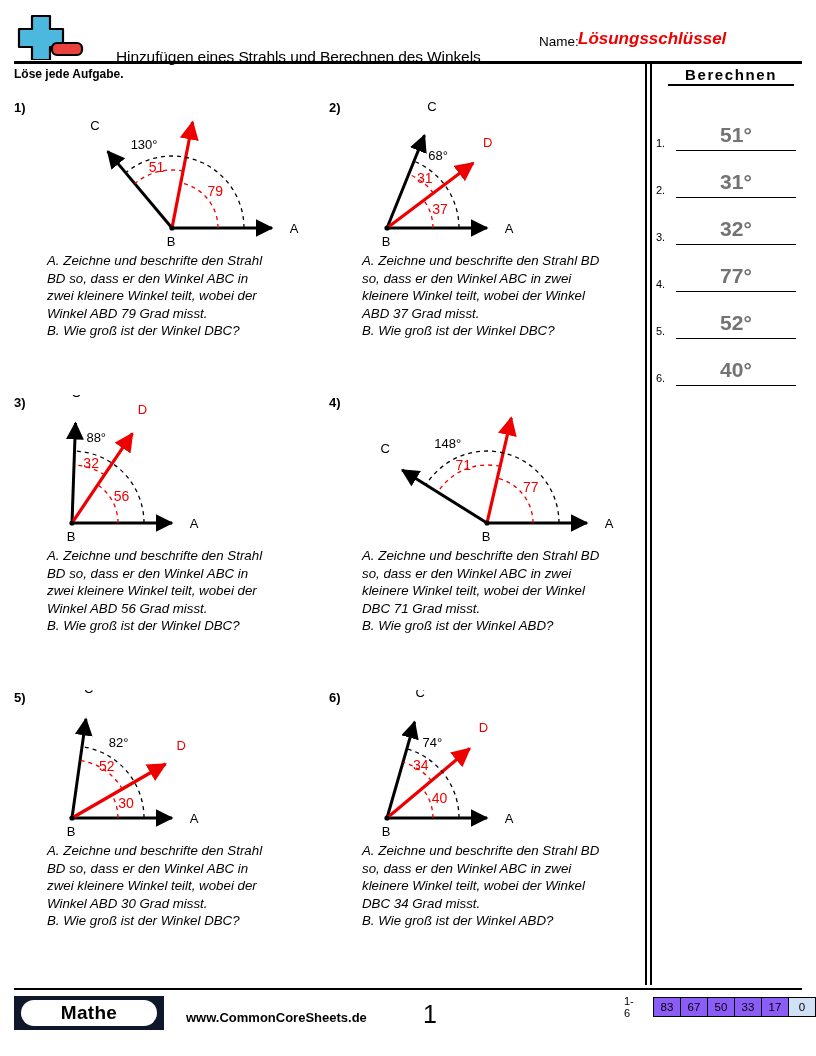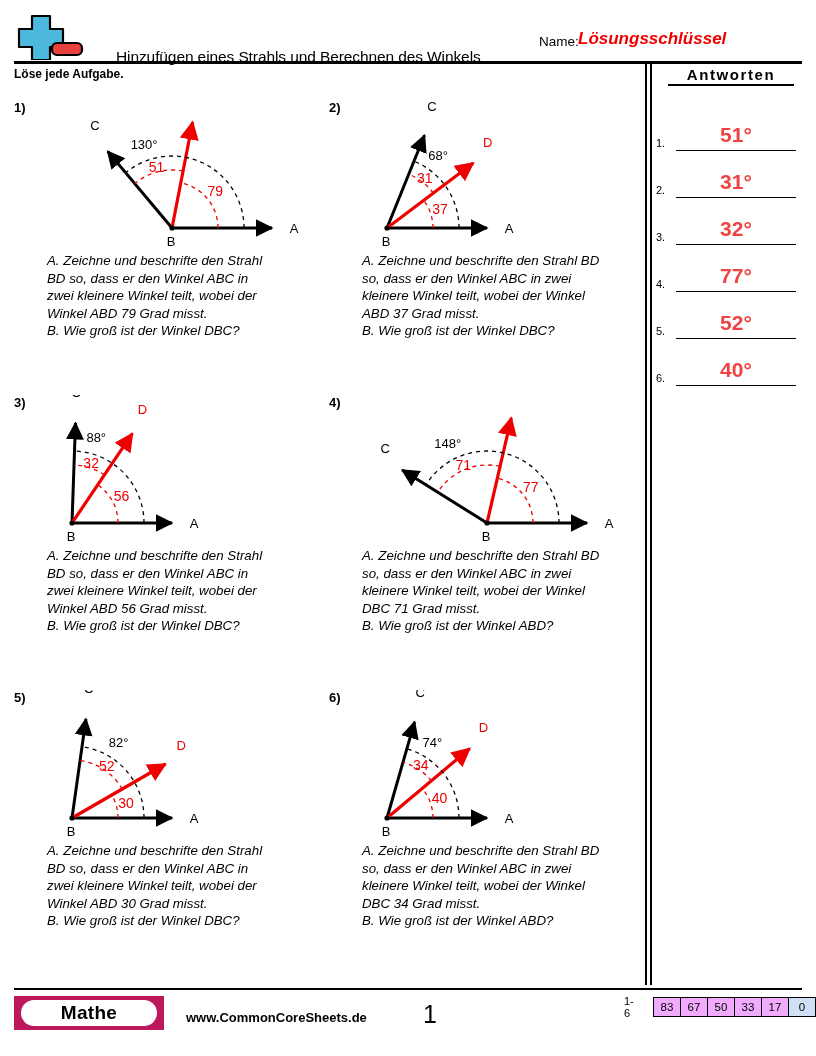--- a/index.html
+++ b/index.html
@@ -112,21 +112,21 @@
     border-bottom: 1.5px solid #000;
     height: 1px;
   }
   .answer-val {
     position: absolute;
     left: 20px; right: 6px;
     bottom: 4px;
     text-align: center;
     font-size: 21px;
     font-weight: bold;
-    color: #ef4444;
+    color: #737373;
   }
 
   
   .problem {
     position: absolute;
     width: 315px;
   }
   .prob-num {
     position: absolute;
     left: 0; top: 0;
@@ -153,21 +153,21 @@
   #footer-rule {
     position: absolute;
     left: 14px; top: 988px;
     width: 788px; height: 2px;
     background: #000;
   }
   #mathe-badge {
     position: absolute;
     left: 14px; top: 996px;
     width: 150px; height: 34px;
-    background: #be185d;
+    background: #0f172a;
   }
   #mathe-pill {
     position: absolute;
     left: 7px; top: 4px;
     width: 136px; height: 26px;
     background: #fff;
     border-radius: 13px;
     text-align: center;
     font-size: 19px;
     font-weight: bold;
@@ -199,21 +199,21 @@
     margin-right: 18px;
   }
   #score-boxes { display: flex; }
   .score-box {
     border: 1px solid #000;
     border-right: none;
     width: 26px; height: 18px;
     line-height: 18px;
     text-align: center;
     font-size: 11.5px;
-    background: #f0abfc;
+    background: #8b5cf6;
   }
   .score-box:last-child { border-right: 1px solid #000; }
   .score-box.highlight { background: #cfe0f7; }
 
   
   .dlabel { font-family: "Liberation Sans", sans-serif; font-size: 13px; fill: #000; }
   .dlabel-red { font-family: "Liberation Sans", sans-serif; font-size: 13px; fill: #ee0000; }
   .dval-red { font-family: "Liberation Sans", sans-serif; font-size: 14px; fill: #ee0000; }
   .dval-blk { font-family: "Liberation Sans", sans-serif; font-size: 13px; fill: #000; }
 </style>
@@ -229,21 +229,21 @@
     </svg>
   </div>
 
   <div id="title">Hinzufügen eines Strahls und Berechnen des Winkels</div>
   <div id="name-label">Name:</div>
   <div id="answer-key">Lösungsschlüssel</div>
   <div id="header-rule"></div>
 </div>
 
 <div id="instruction">Löse jede Aufgabe.</div>
-<div id="answers-heading">Antworten</div>
+<div id="answers-heading">Berechnen</div>
 
 <div id="divider-outer"></div>
 <div id="divider-inner"></div>
 
 <div id="answer-list">
     <div class="answer-row">
       <div class="answer-num">1.</div>
       <div class="answer-val">51°</div>
       <div class="answer-line"></div>
     </div>

